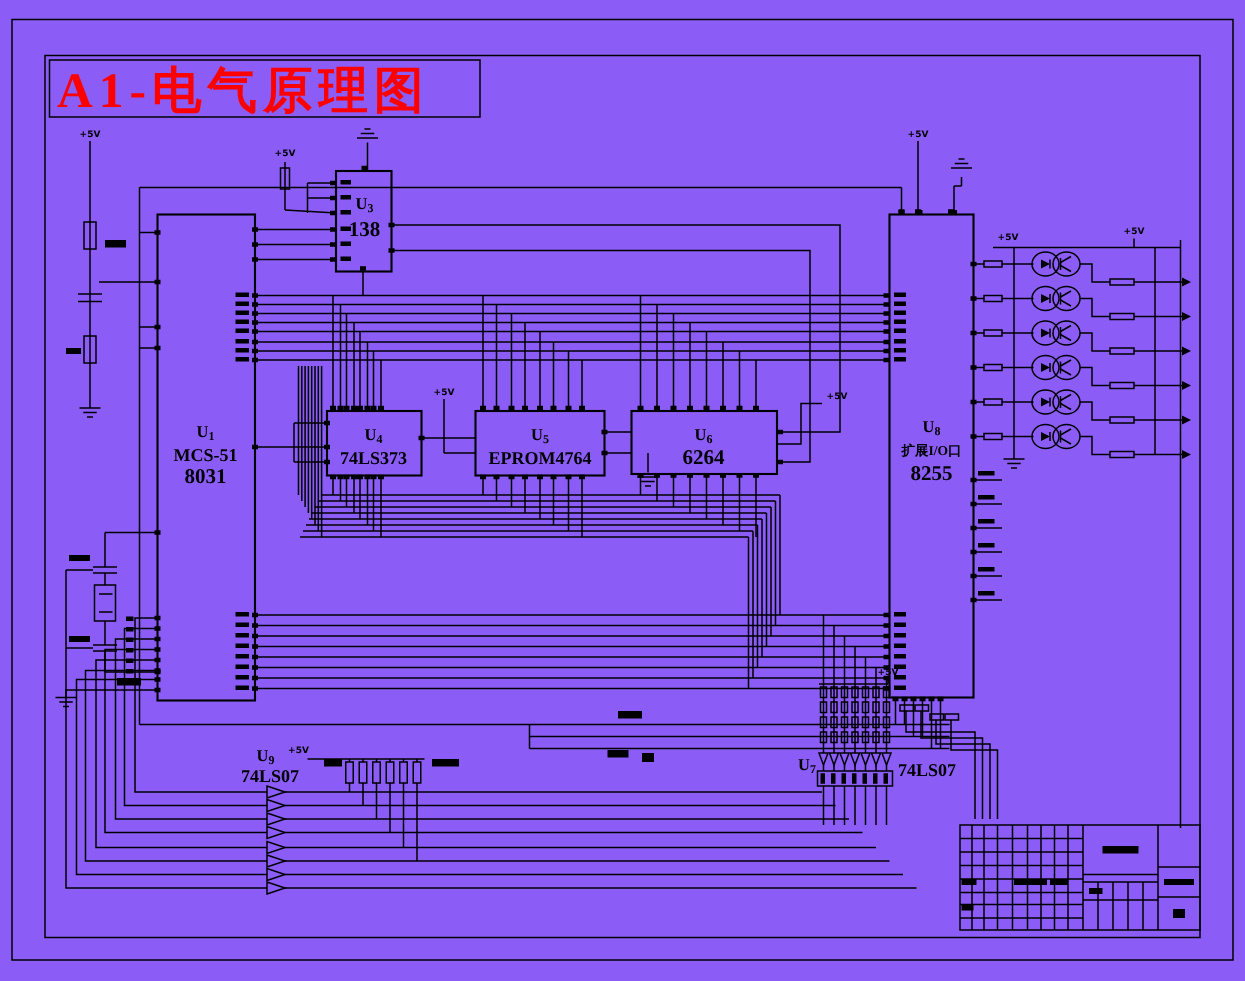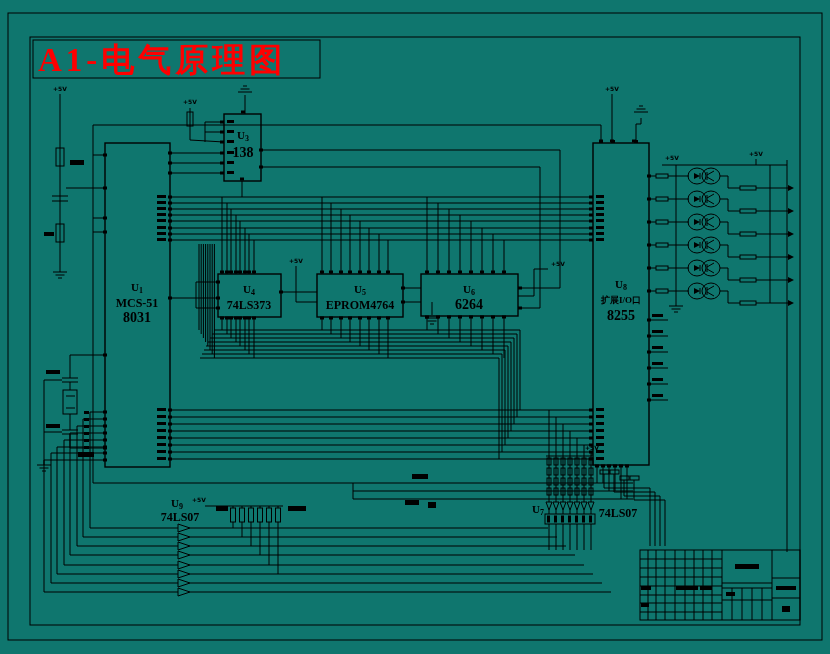--- a/index.html
+++ b/index.html
@@ -1,16 +1,16 @@
 <!DOCTYPE html>
 <html><head>
 <meta charset="utf-8">
 <style>
   html,body{margin:0;padding:0;background:#ffffff;}
-  #sheet{position:relative;width:830px;height:654px;background:#0f766e;overflow:hidden;
+  #sheet{position:relative;width:830px;height:654px;background:#8b5cf6;overflow:hidden;
          font-family:"Liberation Serif",serif;}
   svg{position:absolute;left:0;top:0;}
   .w{stroke:#000;stroke-width:1;fill:none;}
   .chip{stroke:#000;stroke-width:1.4;fill:none;}
   .sm{fill:#000;}
   .t{font-family:"Liberation Serif",serif;fill:#000;}
   .ref{font-size:11px;font-weight:bold;text-anchor:middle;}
   .sub{font-size:8px;font-weight:bold;}
   .part{font-weight:bold;text-anchor:middle;} .p12{font-size:12px;} .p14{font-size:14px;} .p9{font-size:9px;}
   .vcc{font-size:6px;font-family:"DejaVu Sans",sans-serif;fill:#000;text-anchor:middle;font-weight:bold;}

